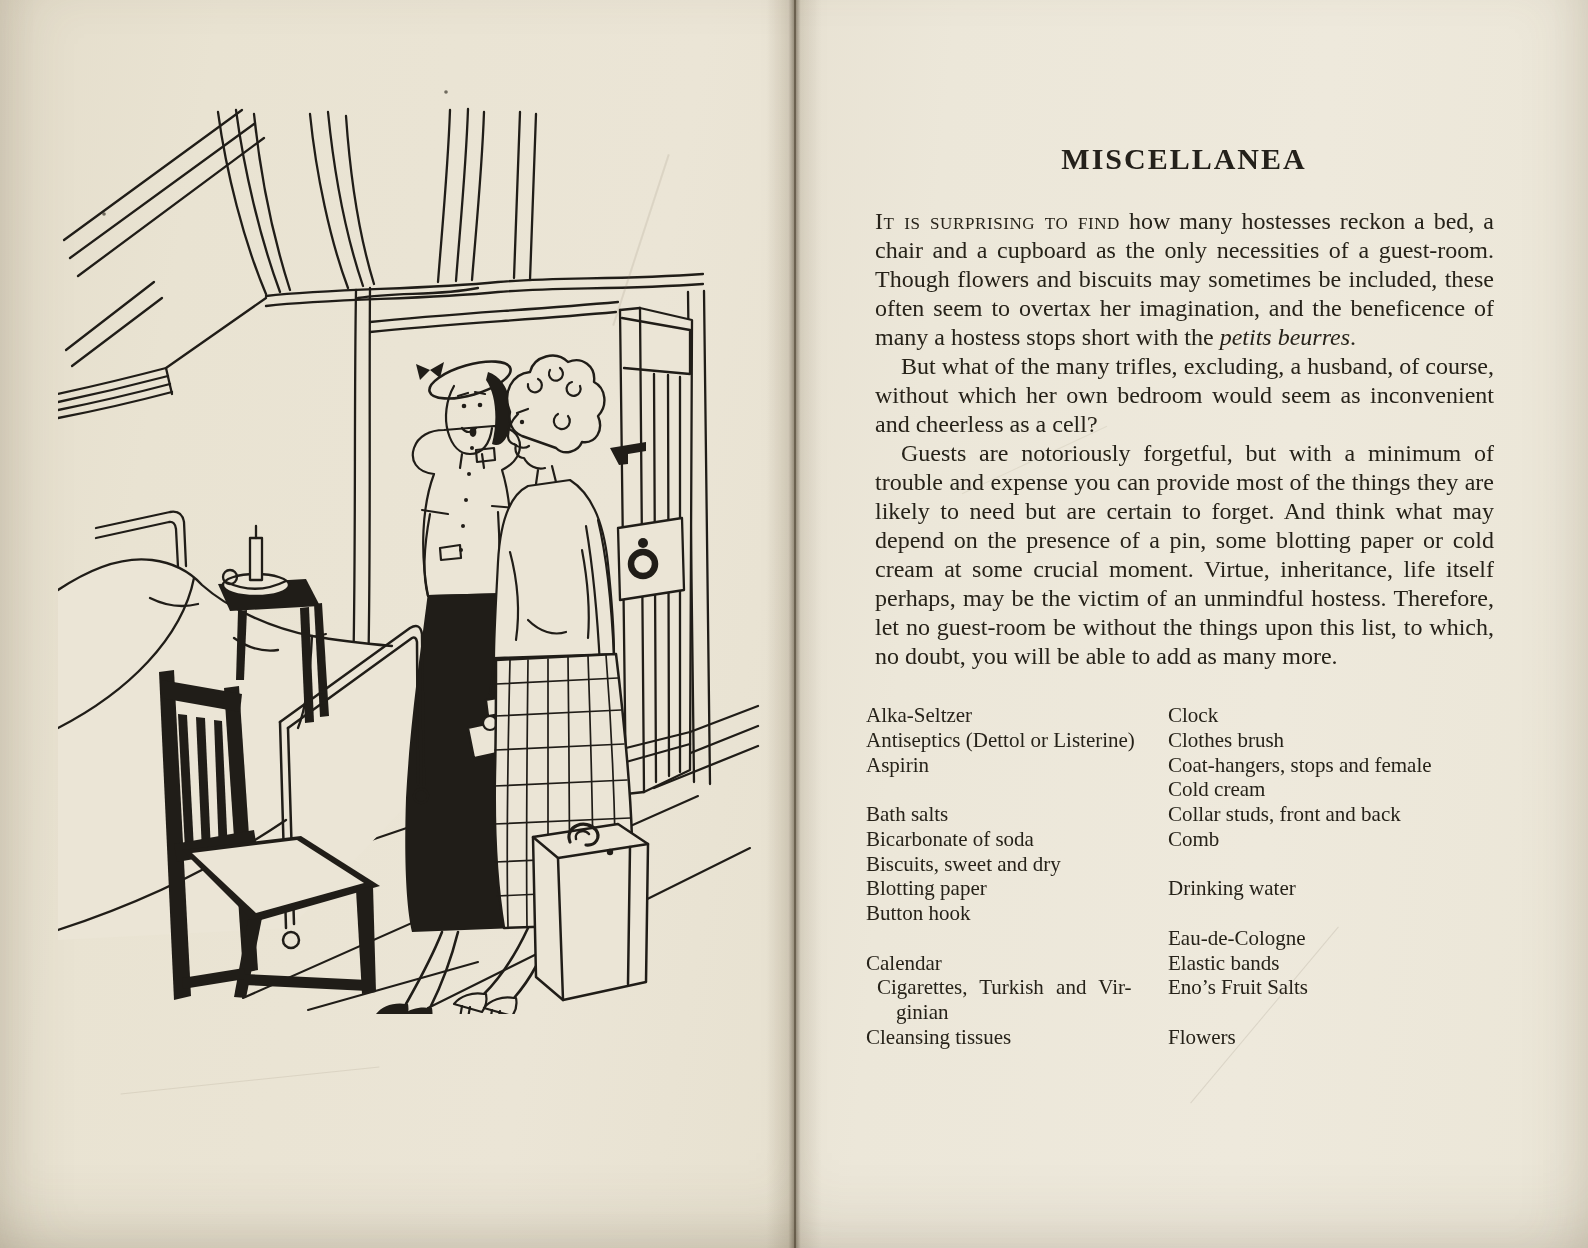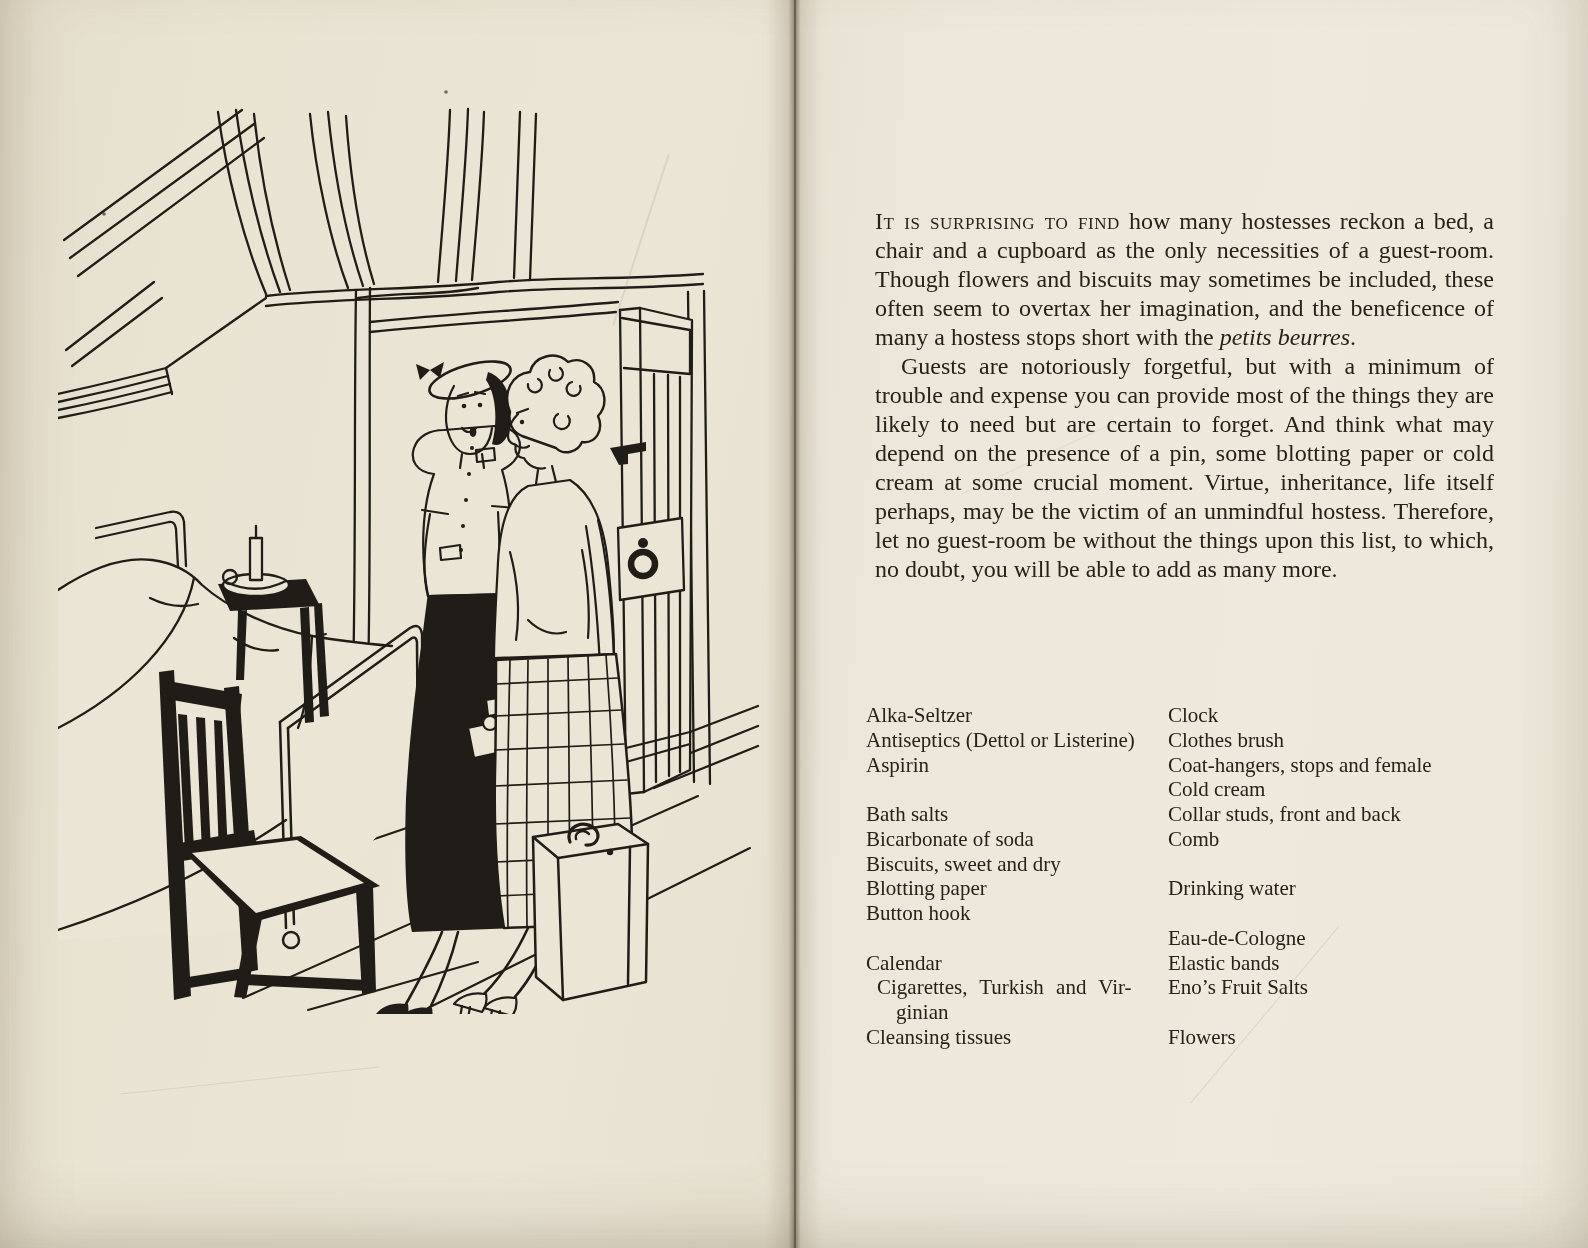--- a/index.html
+++ b/index.html
@@ -286,23 +286,25 @@
         </g>
       </svg>
     </div>
 
 
     <div class="scratch" style="left:640px;top:150px;width:2px;height:180px;transform:rotate(18deg);opacity:.5"></div>
     <div class="scratch" style="left:120px;top:1080px;width:260px;height:1px;transform:rotate(-6deg);opacity:.5"></div>
   </div>
 
   <div id="page-right" class="page">
+    <div id="rp-title">MISCELLANEA</div>
 
     <div id="rp-body">
       <p><span class="smallcaps">It is surprising to find</span><span> how many hostesses reckon a bed, a chair and a cupboard as the only necessities of a guest-room. Though flowers and biscuits may sometimes be included, these often seem to overtax her imagination, and the beneficence of many a hostess stops short with the </span><em>petits beurres</em><span>.</span></p>
+      <p class="indent">But what of the many trifles, excluding, a husband, of course, without which her own bedroom would seem as inconvenient and cheerless as a cell?</p>
       <p class="indent">Guests are notoriously forgetful, but with a minimum of trouble and expense you can provide most of the things they are likely to need but are certain to forget. And think what may depend on the presence of a pin, some blotting paper or cold cream at some crucial moment. Virtue, inheritance, life itself perhaps, may be the victim of an unmindful hostess. Therefore, let no guest-room be without the things upon this list, to which, no doubt, you will be able to add as many more.</p>
     </div>
 
     <div id="rp-list">
       <div class="lcol">
         <div class="li">Alka-Seltzer</div>
         <div class="li">Antiseptics (Dettol or Listerine)</div>
         <div class="li">Aspirin</div>
         <div class="li"></div>
         <div class="li">Bath salts</div>

